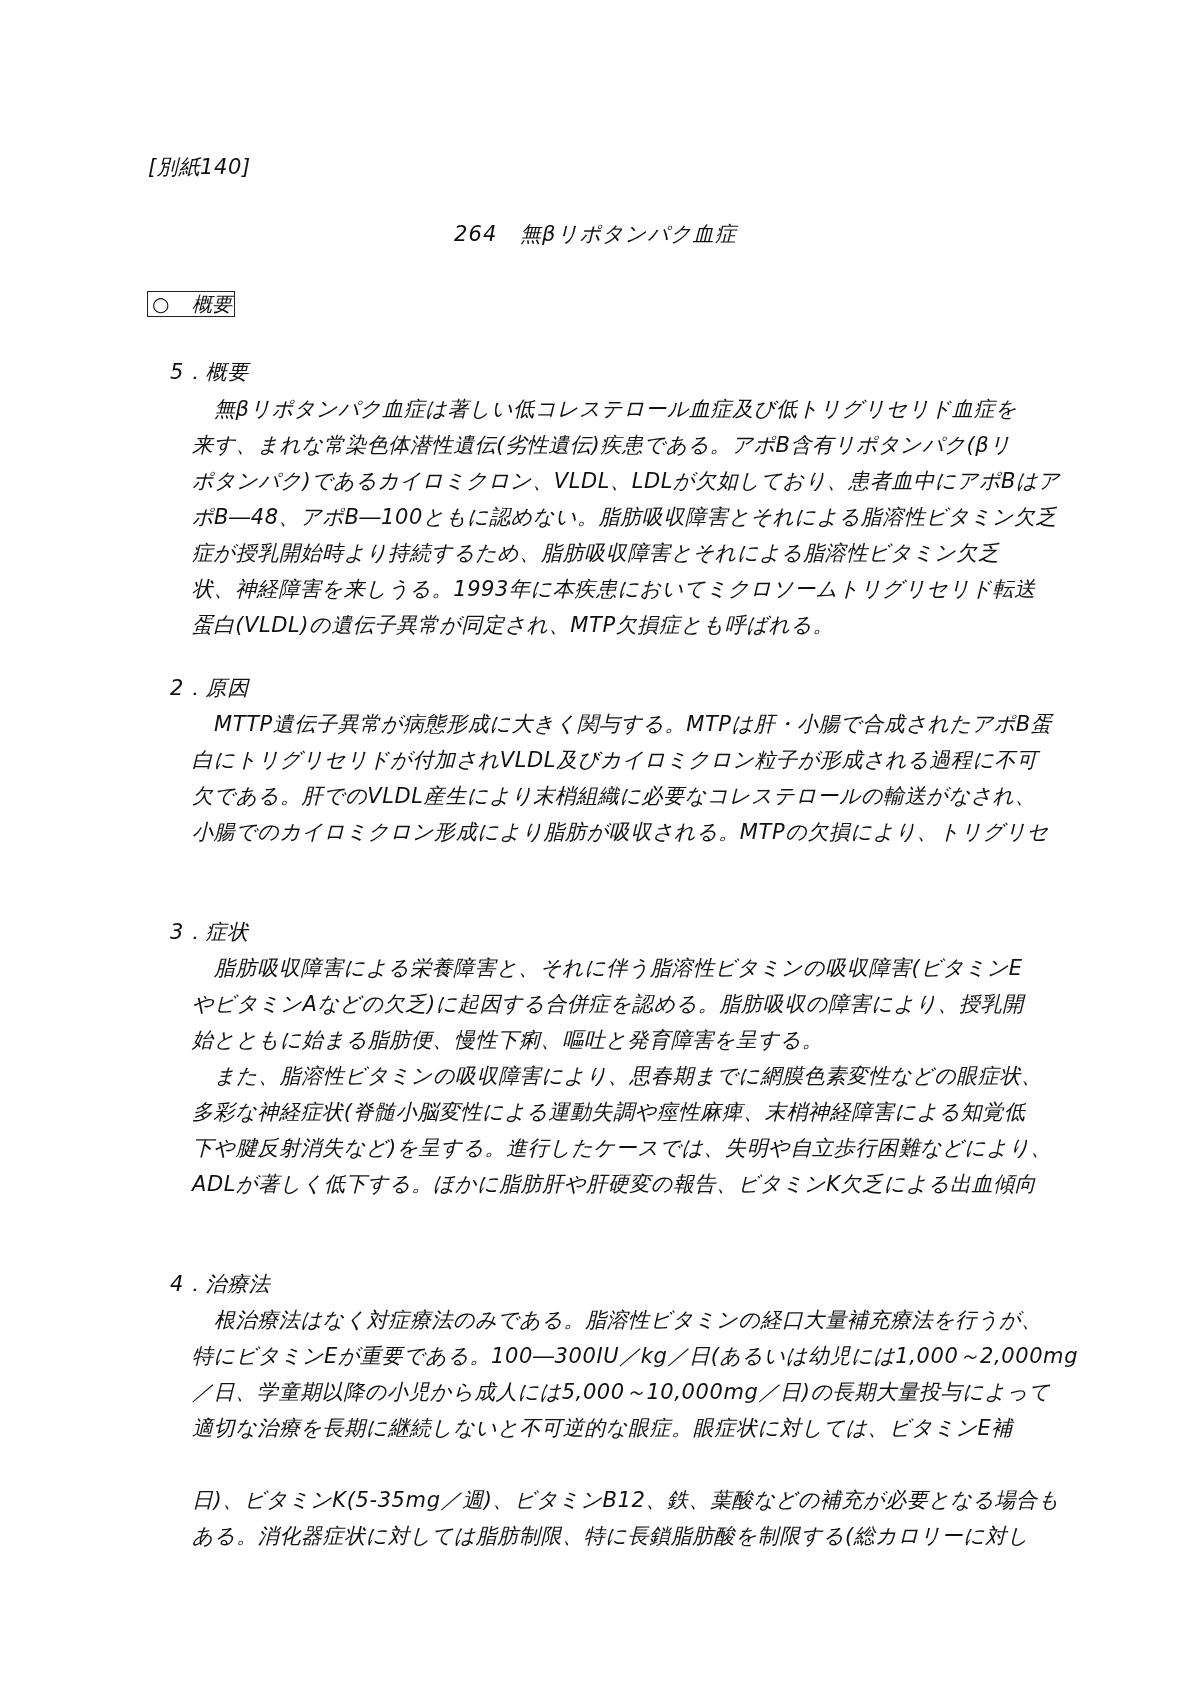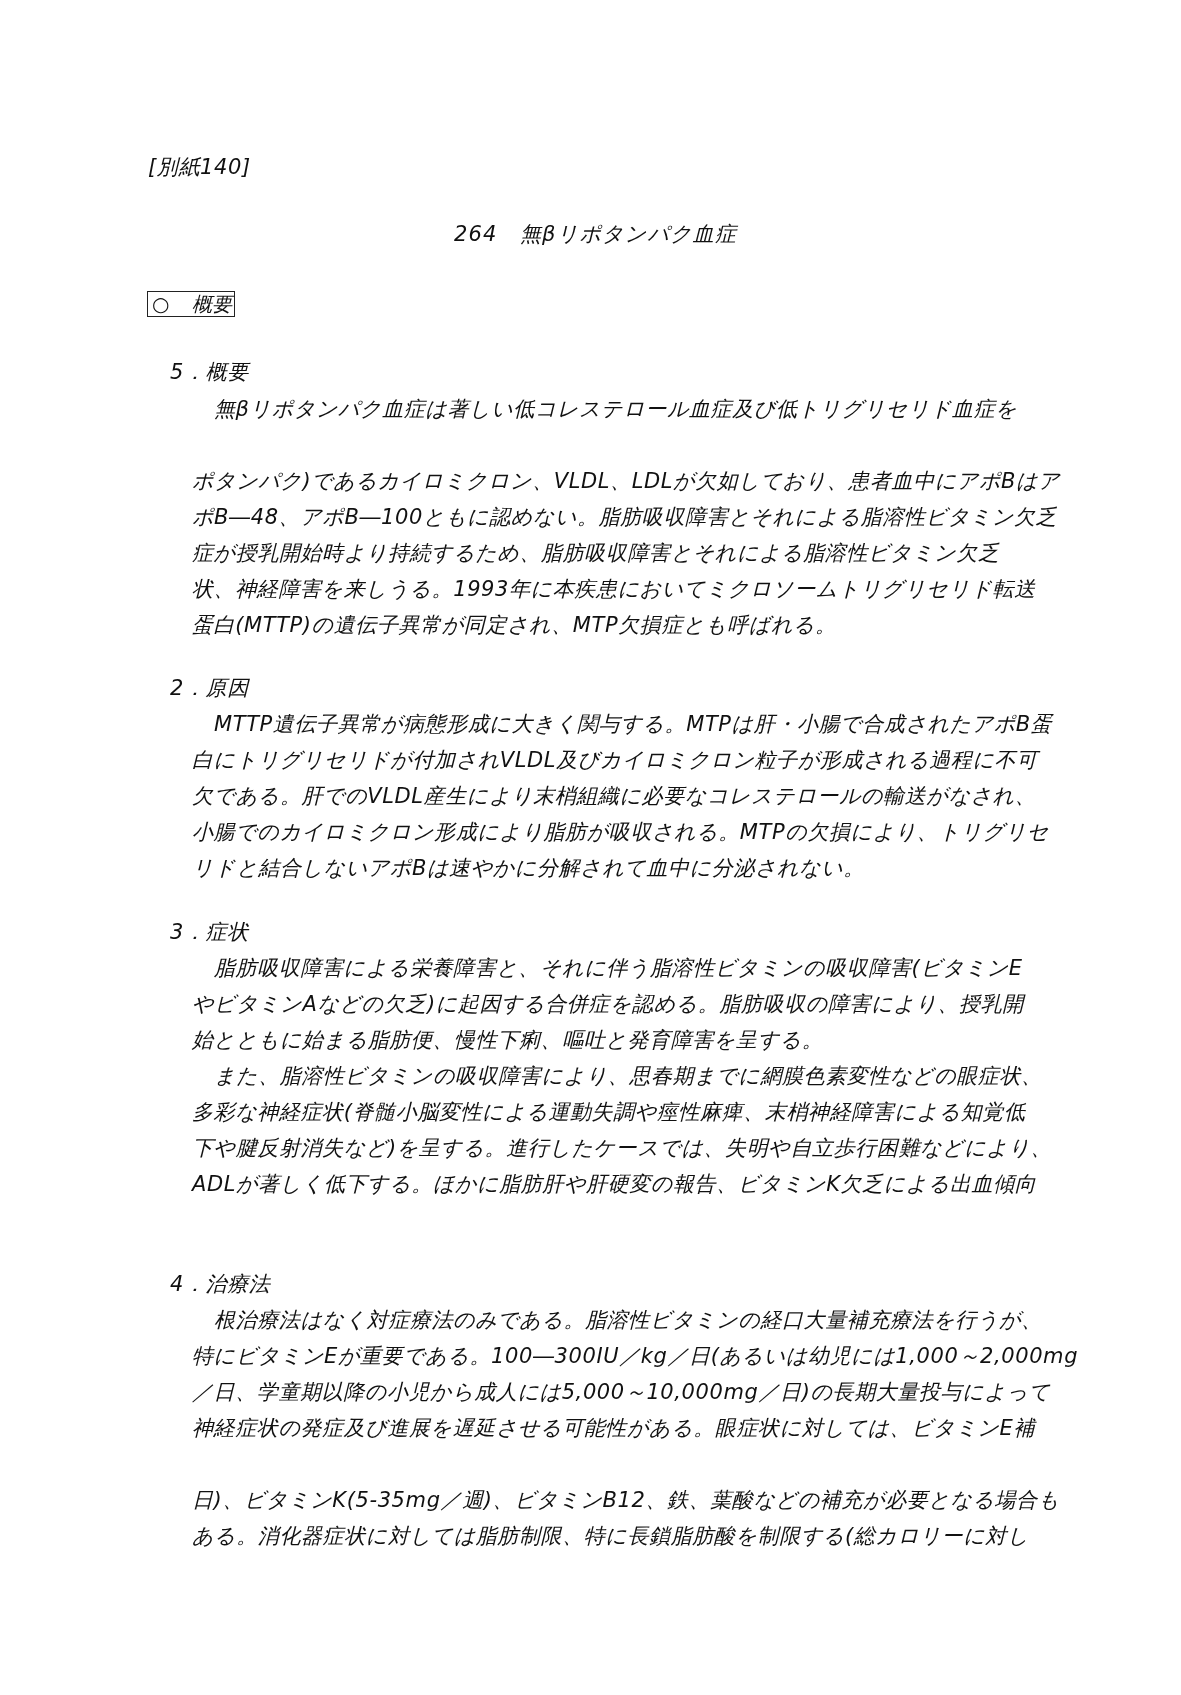--- a/index.html
+++ b/index.html
@@ -34,43 +34,43 @@
   <div class="line annex">[別紙140]</div>
   <div class="line title">264　無βリポタンパク血症</div>
 
   <div class="boxed">
     <span class="circ">○</span>
     <span class="lbl">概要</span>
   </div>
 
   <div class="line sec-head" style="top:360px">5．概要</div>
   <div class="line para first" style="top:397px">無βリポタンパク血症は著しい低コレステロール血症及び低トリグリセリド血症を</div>
+  <div class="line para" style="top:433px">来す、まれな常染色体潜性遺伝(劣性遺伝)疾患である。アポB含有リポタンパク(βリ</div>
   <div class="line para" style="top:469px">ポタンパク)であるカイロミクロン、VLDL、LDLが欠如しており、患者血中にアポBはア</div>
   <div class="line para" style="top:505px">ポB―48、アポB―100ともに認めない。脂肪吸収障害とそれによる脂溶性ビタミン欠乏</div>
   <div class="line para" style="top:541px">症が授乳開始時より持続するため、脂肪吸収障害とそれによる脂溶性ビタミン欠乏</div>
   <div class="line para" style="top:577px">状、神経障害を来しうる。1993年に本疾患においてミクロソームトリグリセリド転送</div>
-  <div class="line para" style="top:613px">蛋白(MTTP)の遺伝子異常が同定され、MTP欠損症とも呼ばれる。</div>
+  <div class="line para" style="top:613px">蛋白(VLDL)の遺伝子異常が同定され、MTP欠損症とも呼ばれる。</div>
 
   <div class="line sec-head" style="top:676px">2．原因</div>
   <div class="line para first" style="top:712px">MTTP遺伝子異常が病態形成に大きく関与する。MTPは肝・小腸で合成されたアポB蛋</div>
   <div class="line para" style="top:748px">白にトリグリセリドが付加されVLDL及びカイロミクロン粒子が形成される過程に不可</div>
   <div class="line para" style="top:784px">欠である。肝でのVLDL産生により末梢組織に必要なコレステロールの輸送がなされ、</div>
   <div class="line para" style="top:820px">小腸でのカイロミクロン形成により脂肪が吸収される。MTPの欠損により、トリグリセ</div>
-  <div class="line para" style="top:856px">リドと結合しないアポBは速やかに分解されて血中に分泌されない。</div>
 
   <div class="line sec-head" style="top:920px">3．症状</div>
   <div class="line para first" style="top:956px">脂肪吸収障害による栄養障害と、それに伴う脂溶性ビタミンの吸収障害(ビタミンE</div>
   <div class="line para" style="top:1028px">始とともに始まる脂肪便、慢性下痢、嘔吐と発育障害を呈する。</div>
   <div class="line para" style="top:992px">やビタミンAなどの欠乏)に起因する合併症を認める。脂肪吸収の障害により、授乳開</div>
   <div class="line para first" style="top:1064px">また、脂溶性ビタミンの吸収障害により、思春期までに網膜色素変性などの眼症状、</div>
   <div class="line para" style="top:1100px">多彩な神経症状(脊髄小脳変性による運動失調や痙性麻痺、末梢神経障害による知覚低</div>
   <div class="line para" style="top:1136px">下や腱反射消失など)を呈する。進行したケースでは、失明や自立歩行困難などにより、</div>
   <div class="line para" style="top:1172px">ADLが著しく低下する。ほかに脂肪肝や肝硬変の報告、ビタミンK欠乏による出血傾向</div>
 
   <div class="line sec-head" style="top:1272px">4．治療法</div>
   <div class="line para first" style="top:1308px">根治療法はなく対症療法のみである。脂溶性ビタミンの経口大量補充療法を行うが、</div>
   <div class="line para" style="top:1344px">特にビタミンEが重要である。100―300IU／kg／日(あるいは幼児には1,000～2,000mg</div>
   <div class="line para" style="top:1380px">／日、学童期以降の小児から成人には5,000～10,000mg／日)の長期大量投与によって</div>
-  <div class="line para" style="top:1416px">神経症状の発症及び進展を遅延させる可能性がある。眼症状に対しては、ビタミンE補</div>
+  <div class="line para" style="top:1416px">適切な治療を長期に継続しないと不可逆的な眼症。眼症状に対しては、ビタミンE補</div>
   <div class="line para" style="top:1488px">日)、ビタミンK(5-35mg／週)、ビタミンB12、鉄、葉酸などの補充が必要となる場合も</div>
   <div class="line para" style="top:1524px">ある。消化器症状に対しては脂肪制限、特に長鎖脂肪酸を制限する(総カロリーに対し</div>
 
 </div>
 
 </body></html>

